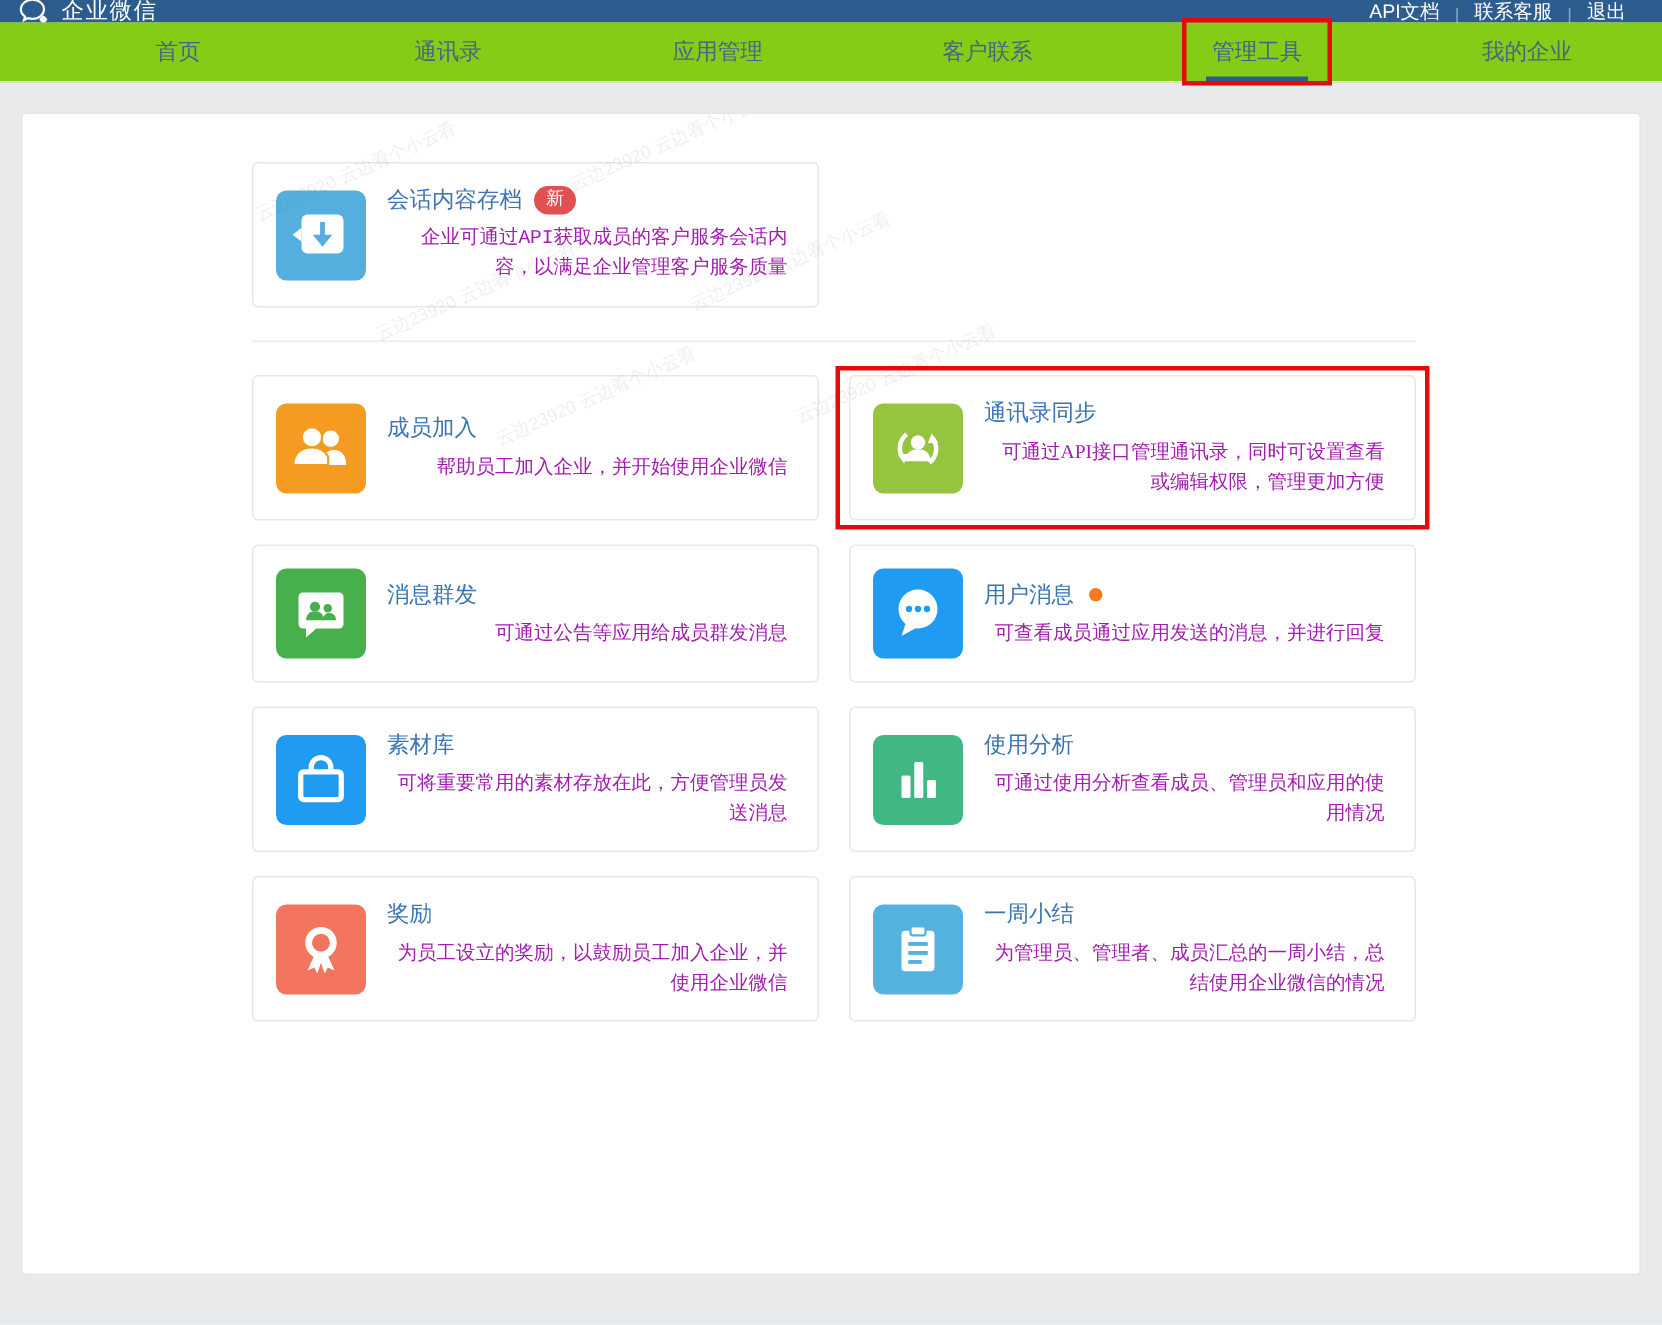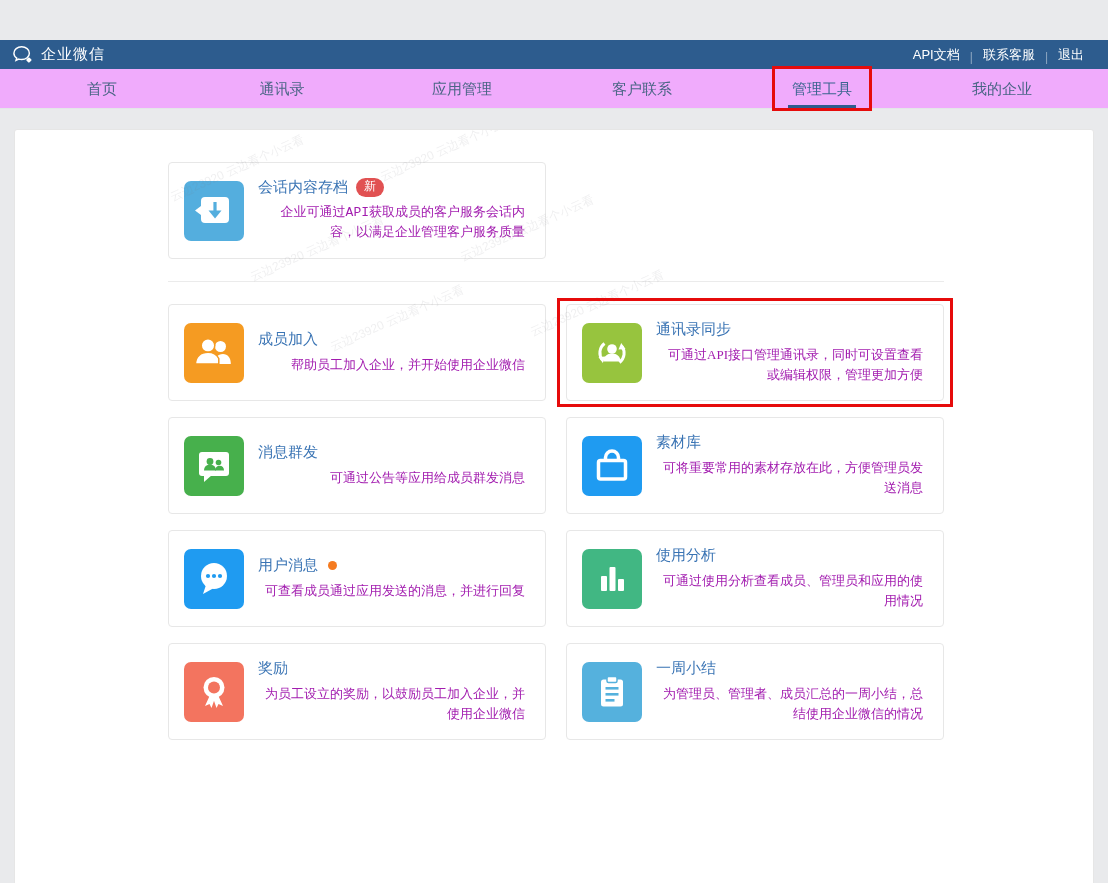--- a/index.html
+++ b/index.html
@@ -1,31 +1,31 @@
 <!DOCTYPE html>
 <html><head>
 <meta charset="utf-8">
 <style>
   * { margin:0; padding:0; box-sizing:border-box; }
   html,body { width:1108px; height:883px; overflow:hidden;
     font-family:"Liberation Sans","DejaVu Sans",sans-serif;
     background:#e9eaec; }
 
   
-  .topbar { height:29px; background:#2d5c8e; display:flex; align-items:center;
-    justify-content:space-between; padding:0 14px 0 12px; color:#fff;margin-top:40px; }
+  .topbar { height:15px; background:#2d5c8e; display:flex; align-items:center;
+    justify-content:space-between; padding:0 14px 0 12px; color:#fff; }
   .brand { display:flex; align-items:center; gap:7px; font-size:15px; letter-spacing:1px; }
   .brand svg { display:block; }
   .toplinks { display:flex; align-items:flex-end; font-size:13px; }
   .toplinks a { color:#fff; text-decoration:none; padding:0 10px; cursor:pointer; }
   .toplinks .sep { color:rgba(255,255,255,.45); font-size:12px; }
 
   
-  .navbar { height:40px; background:#f0abfc; border-bottom:1px solid #e4e6e8;
-    display:flex; padding-left:12px; position:relative; }
+  .navbar { height:40px; background:#84cc16; border-bottom:1px solid #e4e6e8;
+    display:flex; padding-left:29px; position:relative; }
   .nav-item { width:180px; text-align:center; line-height:40px; font-size:15px;
     color:#4a6585; cursor:pointer; position:relative; }
   .nav-item.active { color:#3c6590; }
   .nav-underline { position:absolute; left:50%; bottom:0; transform:translateX(-50%);
     width:68px; height:3px; background:#2d5c8e; }
   .nav-annotation { position:absolute; top:-3px; left:50%; transform:translateX(-50%);
     width:100px; height:45px; border:3px solid #e60b0b; pointer-events:none; z-index:5; }
 
   
   .panel { width:1080px; height:775px; margin:20px 14px 0 14px; background:#fff;
@@ -189,53 +189,53 @@
       </div>
       <div class="card-text">
         <div class="card-title">
             <span>消息群发</span>
           </div>
         <div class="card-desc">可通过公告等应用给成员群发消息</div>
       </div>
     </div>
 
     <div class="card">
-      <div class="card-icon ic-materials">
-        <svg width="60" height="60" viewBox="0 0 60 60" fill="none" stroke="#fff">
-          <path d="M23.5 25 v-3.5 a6.5 6.5 0 0 1 13 0 V25" stroke-width="3.5"></path>
-          <rect x="16.5" y="24.5" width="27" height="18.5" rx="2" stroke-width="3.5"></rect>
-        </svg>
-      </div>
-      <div class="card-text">
-        <div class="card-title">
-            <span>素材库</span>
-          </div>
-        <div class="card-desc">可将重要常用的素材存放在此，方便管理员发送消息</div>
-      </div>
-    </div>
-
-    <div class="card">
       <div class="card-icon ic-usermsg">
         <svg width="60" height="60" viewBox="0 0 60 60">
           <circle cx="30" cy="27" r="13" fill="#fff"></circle>
           <path d="M22 36 L19 45 L29 39.5 Z" fill="#fff"></path>
           <circle cx="24" cy="27" r="2.1" fill="#1f9bf1"></circle>
           <circle cx="30" cy="27" r="2.1" fill="#1f9bf1"></circle>
           <circle cx="36" cy="27" r="2.1" fill="#1f9bf1"></circle>
         </svg>
       </div>
       <div class="card-text">
         <div class="card-title">
           <span>用户消息</span>
           <span class="dot"></span>
         </div>
         <div class="card-desc">可查看成员通过应用发送的消息，并进行回复</div>
       </div>
     </div>
 
+    <div class="card">
+      <div class="card-icon ic-materials">
+        <svg width="60" height="60" viewBox="0 0 60 60" fill="none" stroke="#fff">
+          <path d="M23.5 25 v-3.5 a6.5 6.5 0 0 1 13 0 V25" stroke-width="3.5"></path>
+          <rect x="16.5" y="24.5" width="27" height="18.5" rx="2" stroke-width="3.5"></rect>
+        </svg>
+      </div>
+      <div class="card-text">
+        <div class="card-title">
+            <span>素材库</span>
+          </div>
+        <div class="card-desc">可将重要常用的素材存放在此，方便管理员发送消息</div>
+      </div>
+    </div>
+
 
     <div class="card">
       <div class="card-icon ic-analytics">
         <svg width="60" height="60" viewBox="0 0 60 60" fill="#fff">
           <rect x="19" y="27" width="6" height="15" rx="1"></rect>
           <rect x="27.5" y="18" width="6" height="24" rx="1"></rect>
           <rect x="36" y="30" width="6" height="12" rx="1"></rect>
         </svg>
       </div>
       <div class="card-text">

